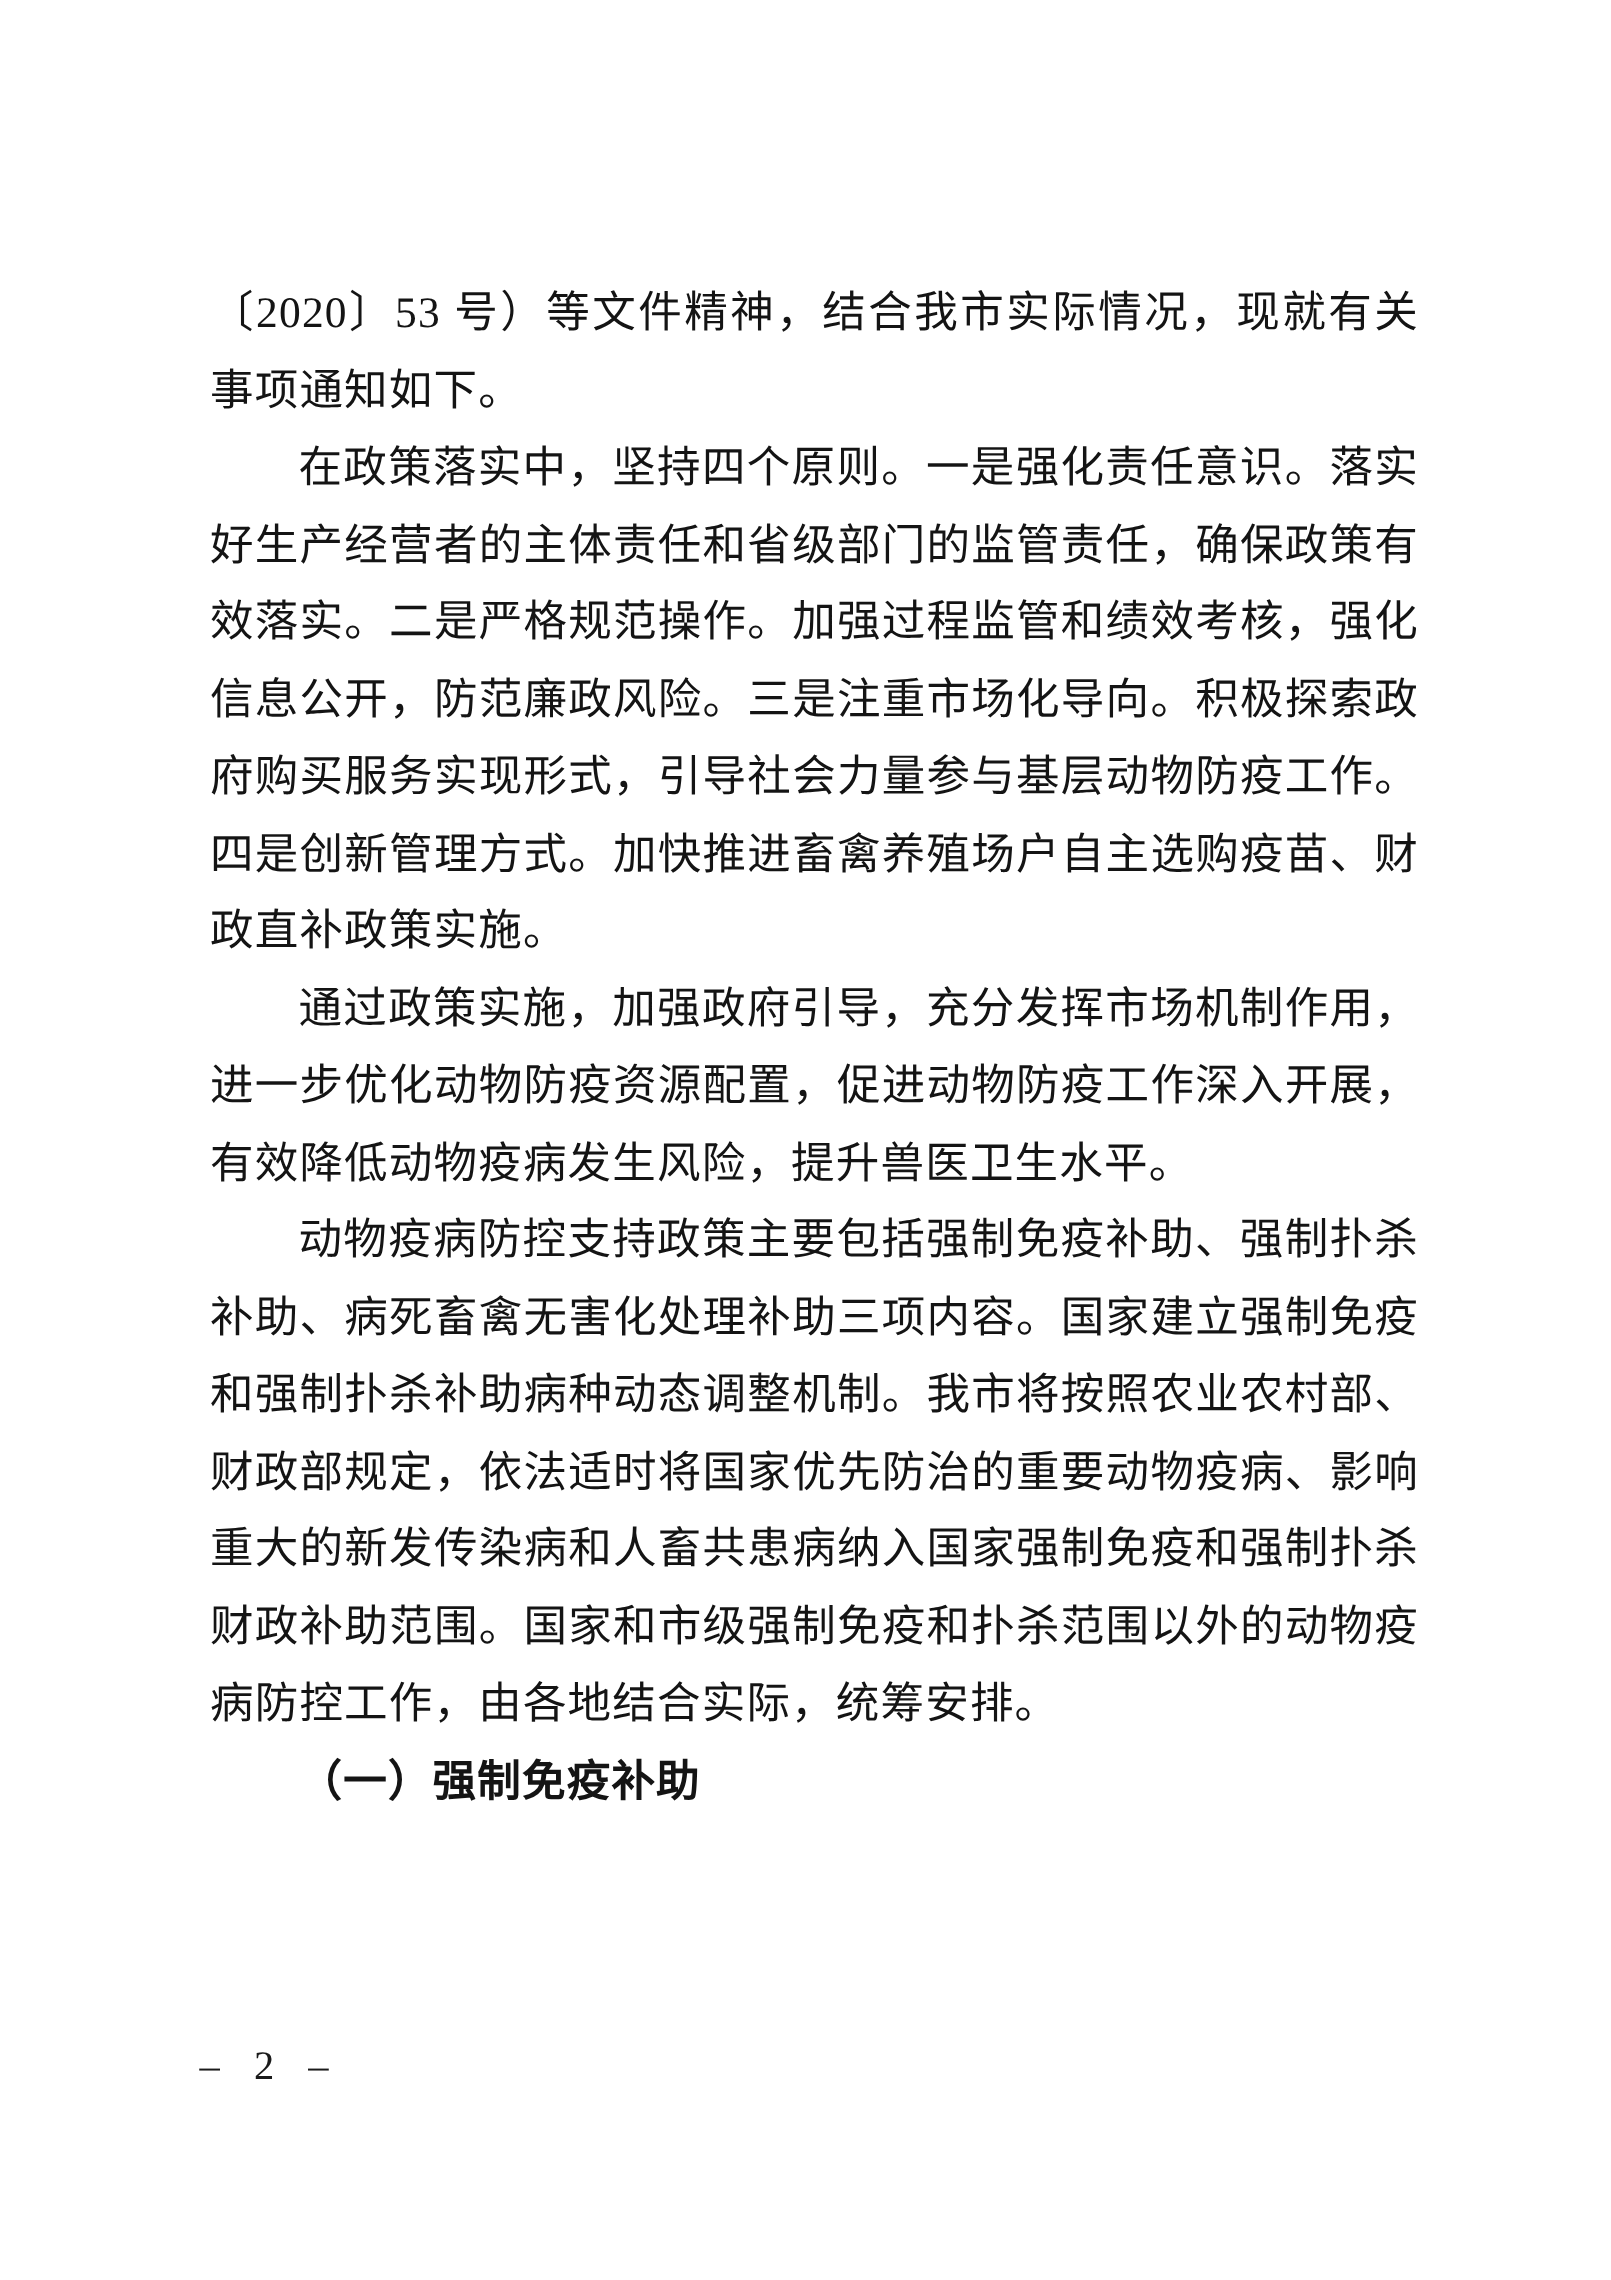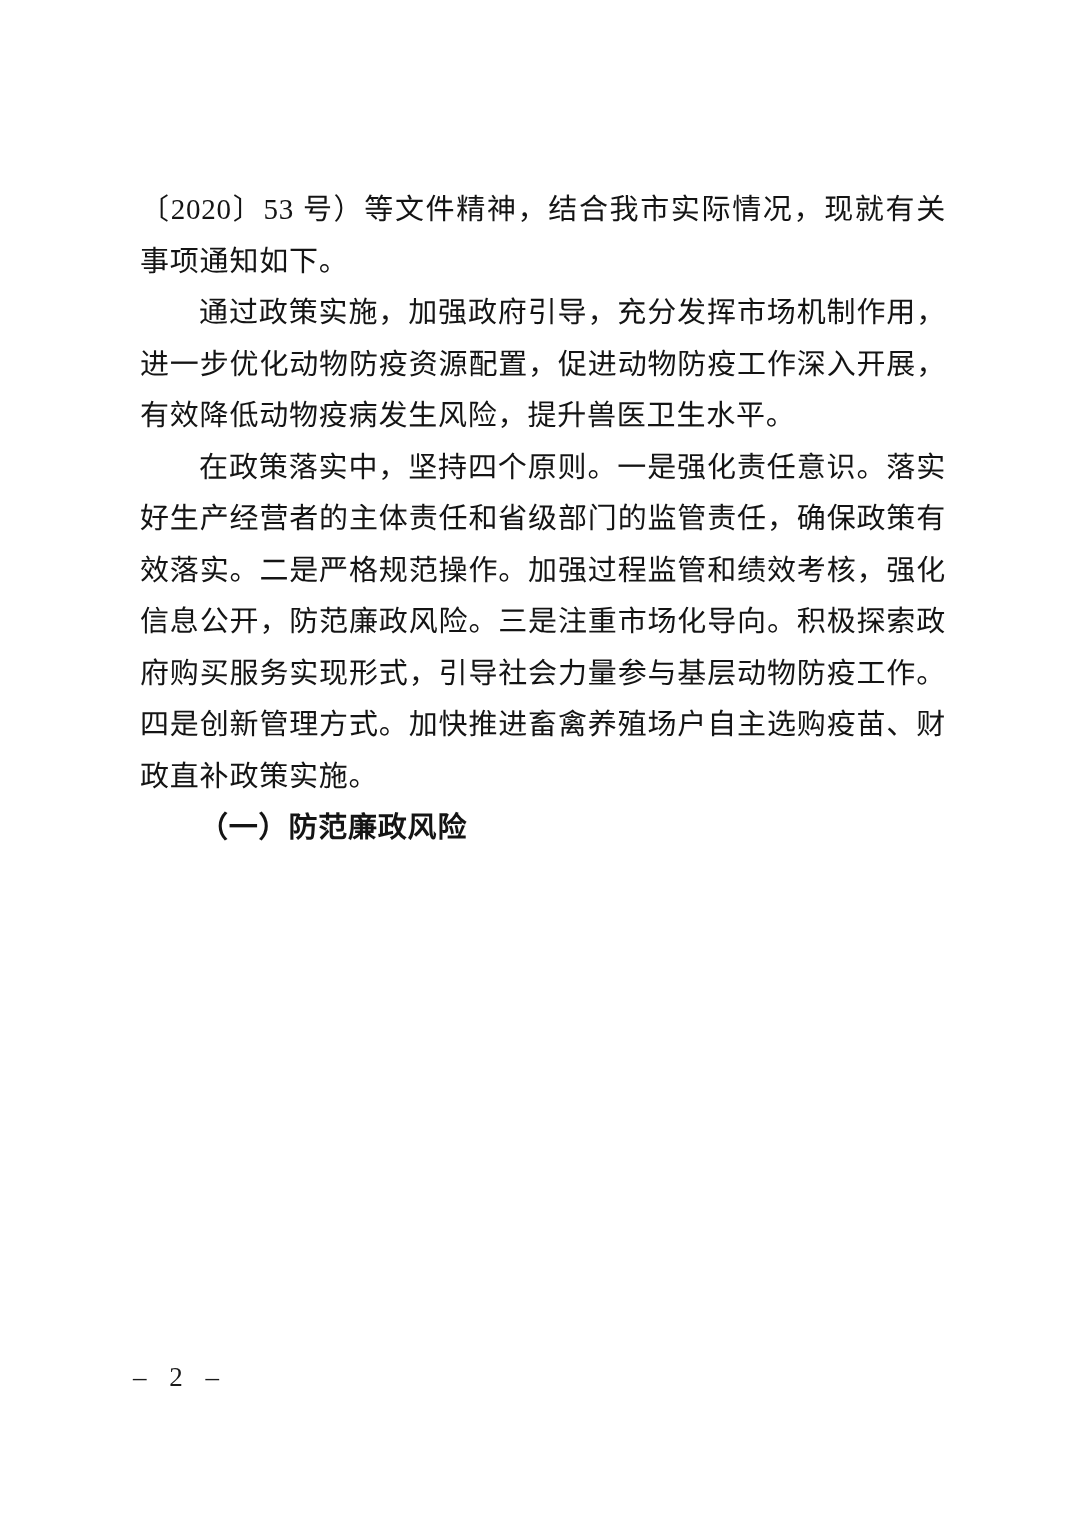--- a/index.html
+++ b/index.html
@@ -64,24 +64,25 @@
 </style>
 </head>
 <body>
 
 <div class="page">
   <div class="content">
 
     <p class="body-para no-indent">〔2020〕53 号）等文件精神，结合我市实际情况，现就有关事项通知如下。</p>
 
 
+    <p class="body-para indent">在政策落实中，坚持四个原则。一是强化责任意识。落实好生产经营者的主体责任和省级部门的监管责任，确保政策有效落实。二是严格规范操作。加强过程监管和绩效考核，强化信息公开，防范廉政风险。三是注重市场化导向。积极探索政府购买服务实现形式，引导社会力量参与基层动物防疫工作。四是创新管理方式。加快推进畜禽养殖场户自主选购疫苗、财政直补政策实施。</p>
+
     <p class="body-para indent">通过政策实施，加强政府引导，充分发挥市场机制作用，进一步优化动物防疫资源配置，促进动物防疫工作深入开展，有效降低动物疫病发生风险，提升兽医卫生水平。</p>
 
-    <p class="body-para indent">在政策落实中，坚持四个原则。一是强化责任意识。落实好生产经营者的主体责任和省级部门的监管责任，确保政策有效落实。二是严格规范操作。加强过程监管和绩效考核，强化信息公开，防范廉政风险。三是注重市场化导向。积极探索政府购买服务实现形式，引导社会力量参与基层动物防疫工作。四是创新管理方式。加快推进畜禽养殖场户自主选购疫苗、财政直补政策实施。</p>
 
+    <p class="body-para indent">动物疫病防控支持政策主要包括强制免疫补助、强制扑杀补助、病死畜禽无害化处理补助三项内容。国家建立强制免疫和强制扑杀补助病种动态调整机制。我市将按照农业农村部、财政部规定，依法适时将国家优先防治的重要动物疫病、影响重大的新发传染病和人畜共患病纳入国家强制免疫和强制扑杀财政补助范围。国家和市级强制免疫和扑杀范围以外的动物疫病防控工作，由各地结合实际，统筹安排。</p>
 
-
-    <p class="sub-heading">（一）防范廉政风险</p>
+    <p class="sub-heading">（一）强制免疫补助</p>
 
   </div>
 
   <div class="footer">– 2 –</div>
 </div>
 
 </body></html>

